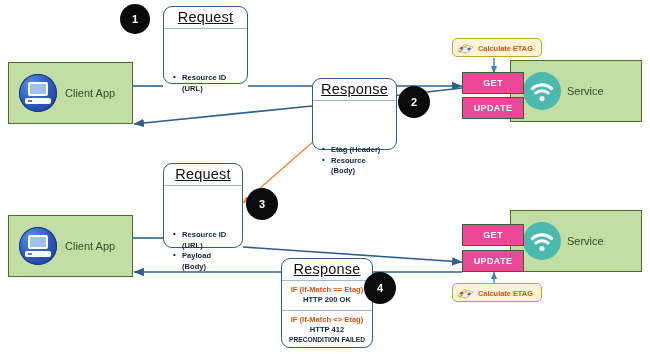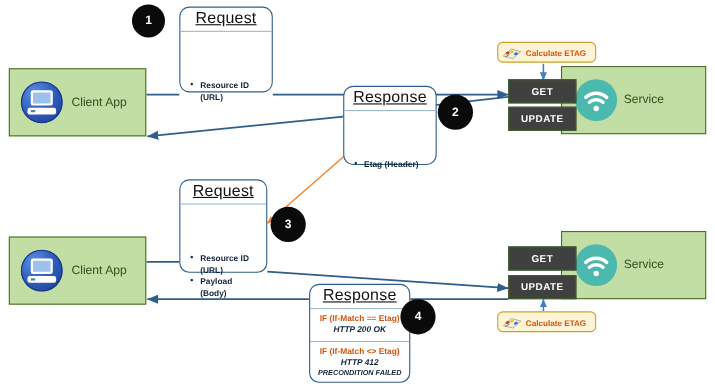--- a/index.html
+++ b/index.html
@@ -74,27 +74,27 @@
     font-weight:700;
   }
   .msgbox li:before{
     content:"•";position:absolute;left:-9px;top:-1px;color:#10243a;font-size:8px;
   }
 
   
   .seg{padding:4px 4px 5px;text-align:center;}
   .seg + .seg{border-top:1px solid #9db8cf;}
   .seg .cond{color:#d4540d;font-size:7.6px;font-weight:700;line-height:10px;}
-  .seg .res{color:#10243a;font-size:7.6px;font-weight:700;line-height:10px;font-style:italic;}
+  .seg .res{color:#10243a;font-size:7.6px;font-weight:700;line-height:10px;}
   .seg .res.small{font-size:6.6px;}
 
   
   .verb{
     position:absolute;box-sizing:border-box;
-    background:#404040;border:1.5px solid #3f5f2a;
+    background:#ec4899;border:1.5px solid #3f5f2a;
     color:#ffffff;font-size:9px;font-weight:700;letter-spacing:.4px;
     display:flex;align-items:center;justify-content:center;
     z-index:7;
   }
 
   
   .callout{
     position:absolute;box-sizing:border-box;
     background:#fdf4d8;border:1px solid #c9a227;border-radius:5px;
     display:flex;align-items:center;gap:3px;padding:2px 5px 1px 3px;
@@ -171,20 +171,21 @@
     </div>
   </div>
 
   <div class="numdot" style="left:120px;top:4px;width:30px;height:30px;">1</div>
 
   <div class="msgbox" style="left:312px;top:78px;width:85px;height:72px;">
     <div class="mb-title">Response</div>
     <div class="mb-body">
       <ul>
         <li>Etag (Header)</li>
+        <li>Resource (Body)</li>
       </ul>
     </div>
   </div>
 
   <div class="numdot" style="left:398px;top:86px;width:32px;height:32px;">2</div>
 
   <div class="actor service" style="left:510px;top:60px;width:132px;height:62px;">
     <span class="ico-wifi">
       <svg viewBox="0 0 38 38" width="38" height="38">
         <path d="M9.5,16.5 A14,14 0 0 1 28.5,16.5" stroke="#ffffff" stroke-width="3.2" fill="none" stroke-linecap="round"></path>

